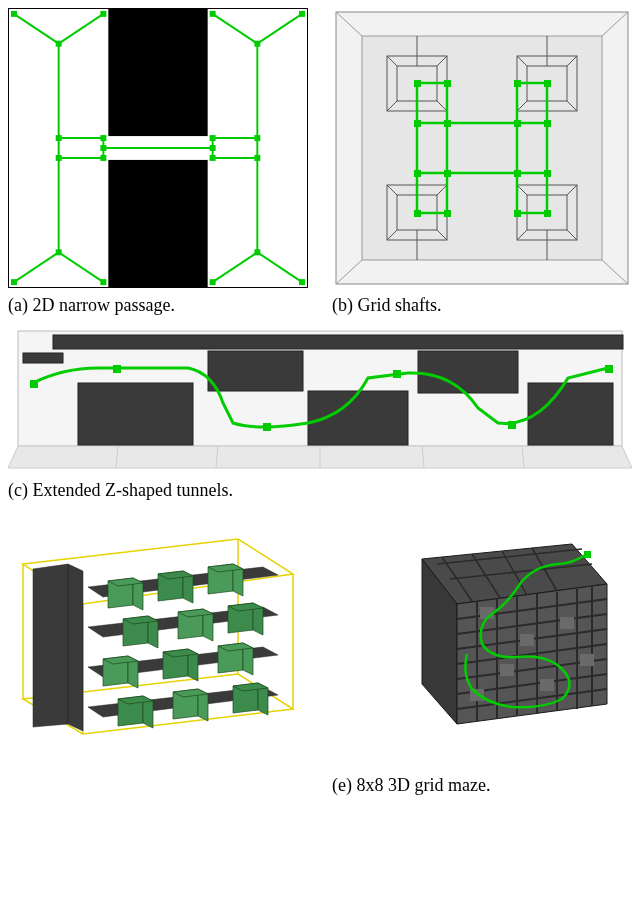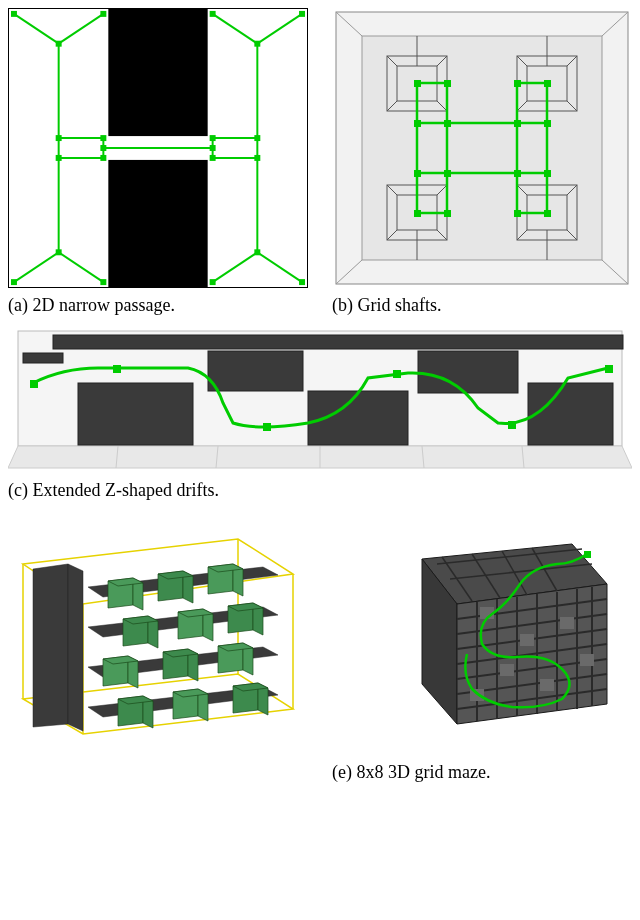--- a/index.html
+++ b/index.html
@@ -258,21 +258,21 @@
         <g fill="#00cc00">
           <rect x="22" y="57" width="8" height="8"></rect>
           <rect x="105" y="42" width="8" height="8"></rect>
           <rect x="255" y="100" width="8" height="8"></rect>
           <rect x="385" y="47" width="8" height="8"></rect>
           <rect x="500" y="98" width="8" height="8"></rect>
           <rect x="597" y="42" width="8" height="8"></rect>
         </g>
       </svg>
     </div>
-    <div class="caption">(c) Extended Z-shaped drifts.</div>
+    <div class="caption">(c) Extended Z-shaped tunnels.</div>
   </div>
 
   <div class="row">
 
     <div class="subfig" style="width:300px;">
       <div class="panel panel-d">
         <svg width="300" height="230" viewBox="0 0 300 230">
 
           <g stroke="#e6d200" stroke-width="1.5" fill="none">
             <polygon points="15,55 230,30 285,65 75,95"></polygon>
@@ -406,17 +406,17 @@
           </g>
 
           <g stroke="#00cc00" stroke-width="2.5" fill="none">
             <path d="M 255 45 Q 240 55 225 55 Q 200 58 188 75 Q 175 95 160 105 Q 145 115 150 135 Q 160 150 185 148 Q 215 145 230 160 Q 245 175 230 190 Q 210 200 180 198 Q 155 195 140 180 Q 130 165 135 145"></path>
           </g>
           <g fill="#00cc00">
             <rect x="252" y="42" width="7" height="7"></rect>
           </g>
         </svg>
       </div>
-      <div class="caption" style="margin-top:22px;">(e) 8x8 3D grid maze.</div>
+      <div class="caption" style="margin-top:35px;">(e) 8x8 3D grid maze.</div>
     </div>
   </div>
 
 </div>
 
 </body></html>

